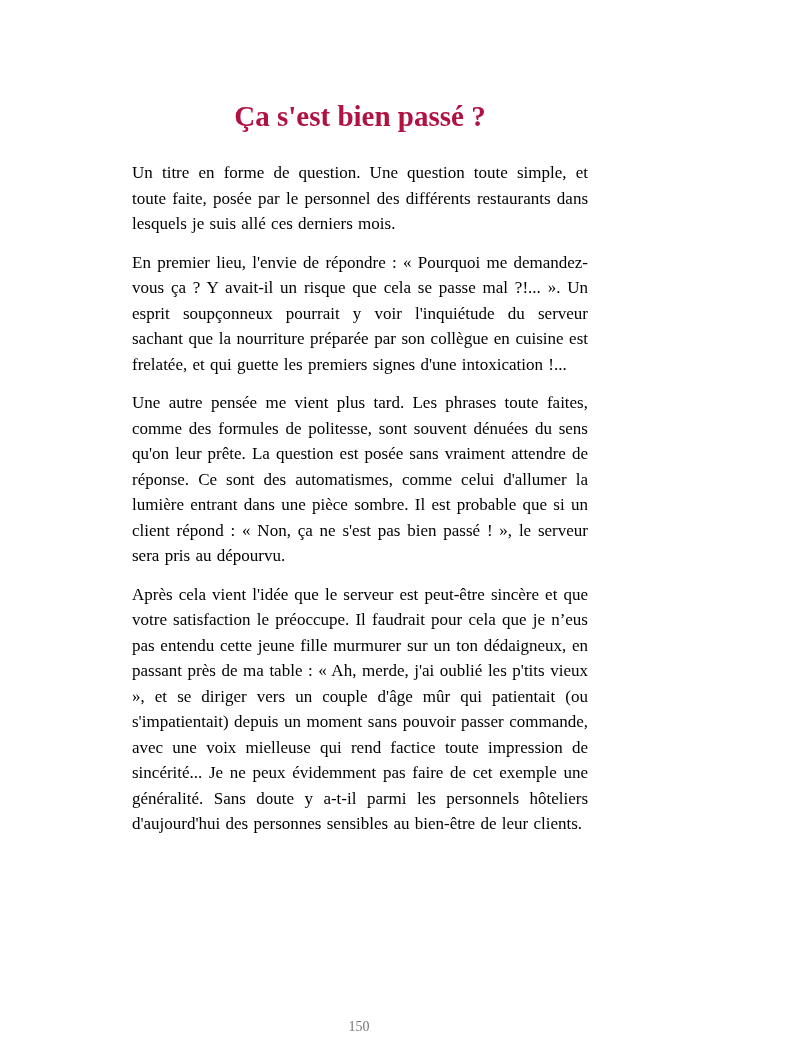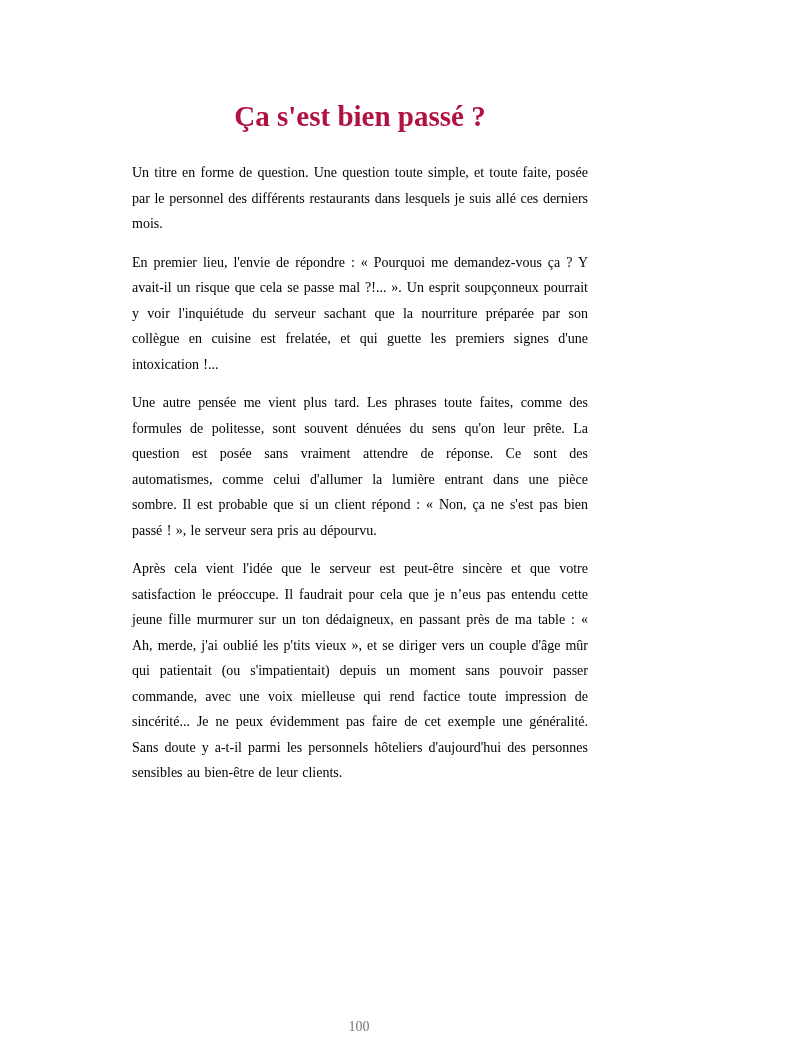--- a/index.html
+++ b/index.html
@@ -24,21 +24,21 @@
   }
   h1.doc-title {
     margin: 96px 0 24px 0;
     text-align: center;
     font-size: 29px;
     line-height: 40px;
     font-weight: bold;
     color: var(--title-color);
   }
   p.body-par {
-    font-size: 14px;
+    font-size: 17px;
     line-height: 25.5px;
     text-align: justify;
     margin-bottom: 13px;
     word-spacing: 0.06em;
   }
   .page-number {
     position: absolute;
     bottom: 28px;
     left: 0;
     width: 100%;
@@ -57,14 +57,14 @@
     <p class="body-par">Un titre en forme de question. Une question toute simple, et toute faite, posée par le personnel des différents restaurants dans lesquels je suis allé ces derniers mois.</p>
 
 
     <p class="body-par">En premier lieu, l'envie de répondre : « Pourquoi me demandez-vous ça ? Y avait-il un risque que cela se passe mal ?!... ». Un esprit soupçonneux pourrait y voir l'inquiétude du serveur sachant que la nourriture préparée par son collègue en cuisine est frelatée, et qui guette les premiers signes d'une intoxication !...</p>
 
     <p class="body-par">Une autre pensée me vient plus tard. Les phrases toute faites, comme des formules de politesse, sont souvent dénuées du sens qu'on leur prête. La question est posée sans vraiment attendre de réponse. Ce sont des automatismes, comme celui d'allumer la lumière entrant dans une pièce sombre. Il est probable que si un client répond : « Non, ça ne s'est pas bien passé ! », le serveur sera pris au dépourvu.</p>
 
     <p class="body-par">Après cela vient l'idée que le serveur est peut-être sincère et que votre satisfaction le préoccupe. Il faudrait pour cela que je n’eus pas entendu cette jeune fille murmurer sur un ton dédaigneux, en passant près de ma table : « Ah, merde, j'ai oublié les p'tits vieux », et se diriger vers un couple d'âge mûr qui patientait (ou s'impatientait) depuis un moment sans pouvoir passer commande, avec une voix mielleuse qui rend factice toute impression de sincérité... Je ne peux évidemment pas faire de cet exemple une généralité. Sans doute y a-t-il parmi les personnels hôteliers d'aujourd'hui des personnes sensibles au bien-être de leur clients.</p>
   </div>
 
-  <div class="page-number">100</div>
+  <div class="page-number">150</div>
 </div>
 
 </body></html>

